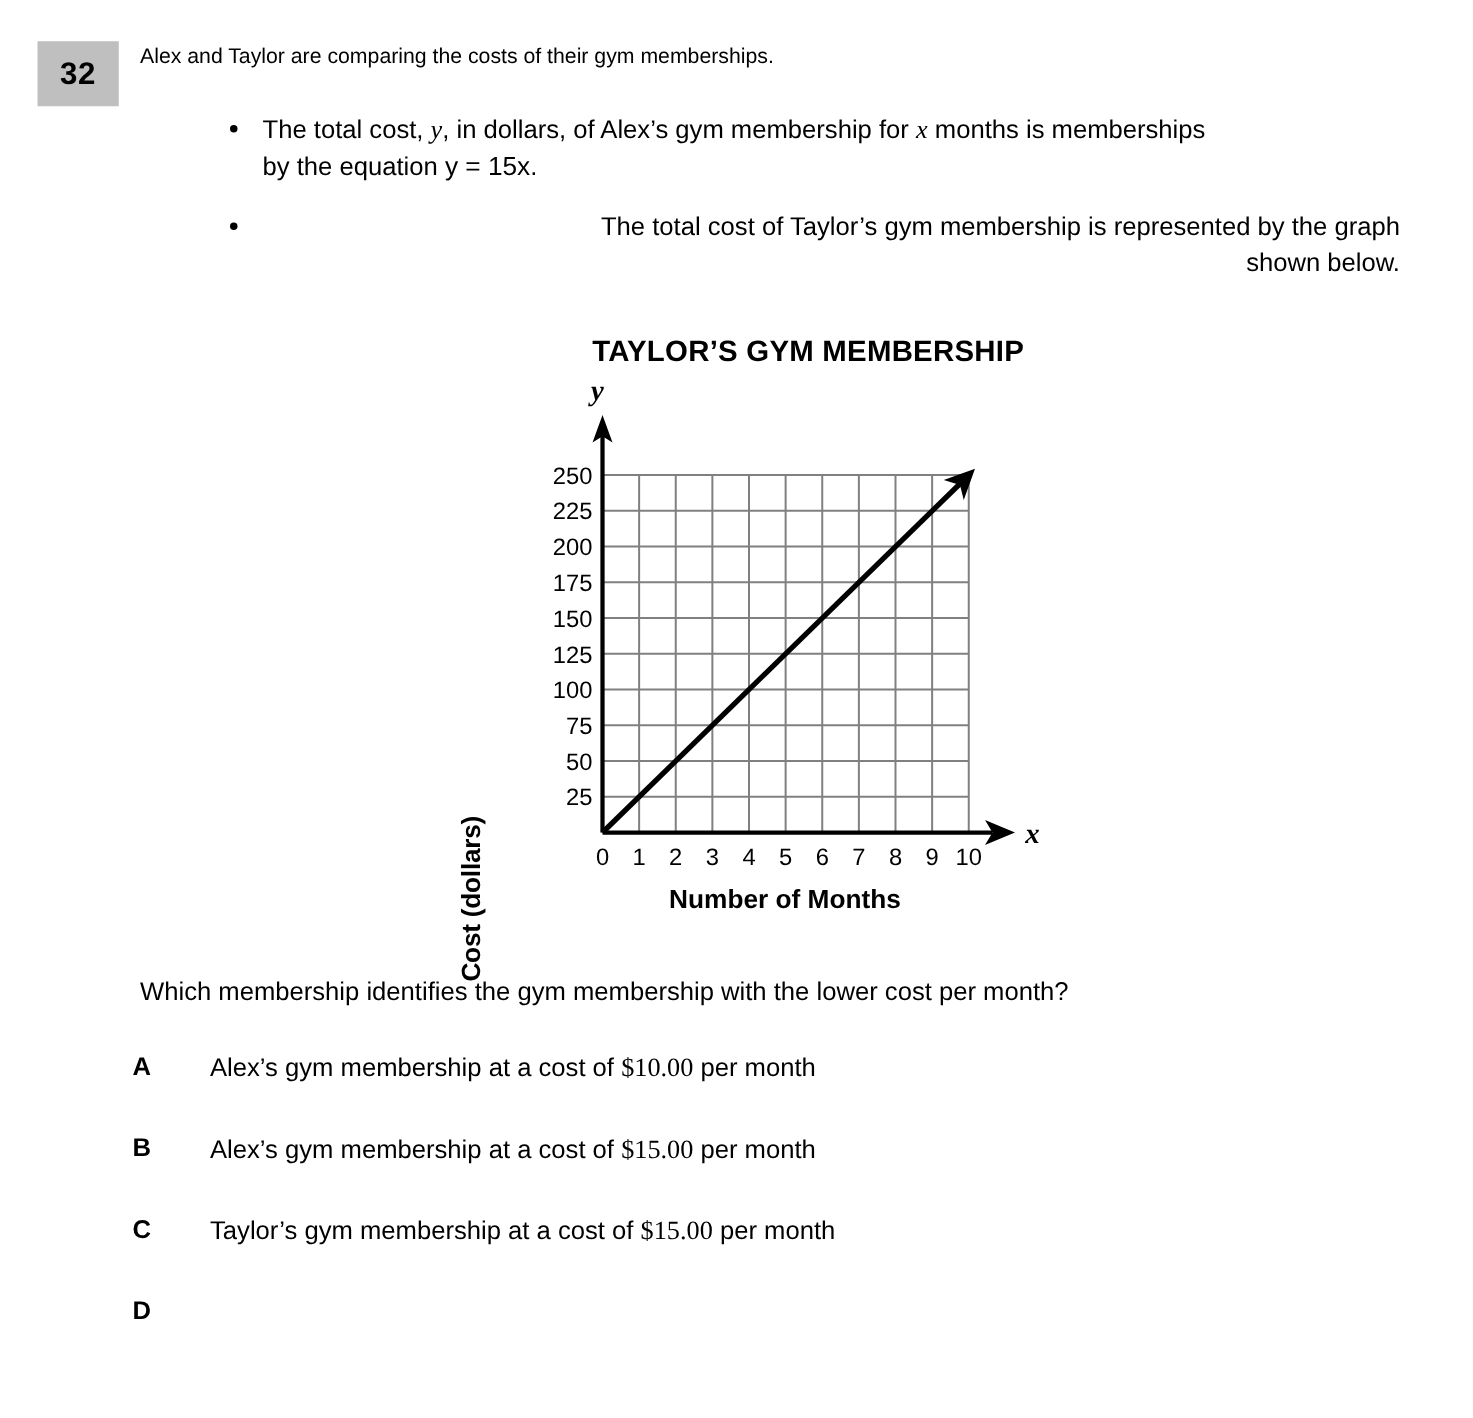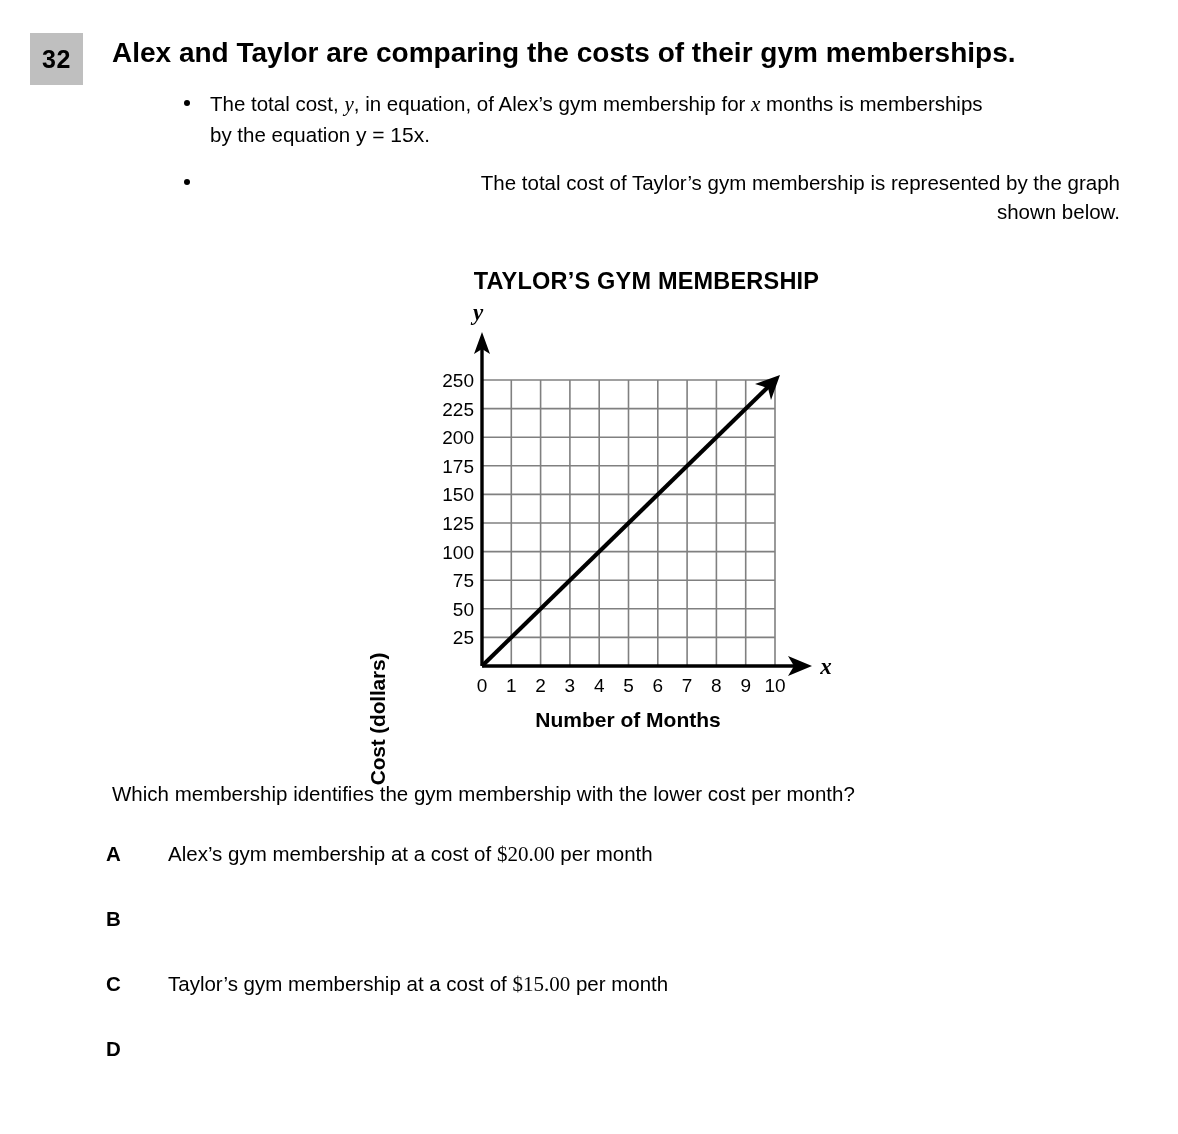--- a/index.html
+++ b/index.html
@@ -14,40 +14,40 @@
     font-family: "Liberation Sans", sans-serif;
     color: #000000;
     overflow: hidden;
   }
 
   
   #qnum-badge {
     position: absolute;
     left: 30px;
     top: 33px;
-    width: 53px;
+    width: 65px;
     height: 52px;
     background: #bfbfbf;
     display: flex;
     align-items: center;
     justify-content: center;
     font-size: 25px;
     font-weight: bold;
     letter-spacing: 0.5px;
   }
 
   
   #stem {
     position: absolute;
     left: 112px;
     top: 34px;
     width: 1010px;
-    font-size: 28px;
+    font-size: 17px;
     line-height: 1.35;
-    font-weight: 700;
+    font-weight: 400;
   }
 
   #bullets {
     position: absolute;
     left: 180px;
     top: 89px;
     width: 940px;
     font-size: 20.5px;
     line-height: 1.42;
     font-weight: 500;
@@ -173,21 +173,21 @@
 </div>
 
 <div id="stem">
   <span>Alex and Taylor are comparing the costs of their gym memberships.</span>
 </div>
 
 <div id="bullets">
 
   <div class="bullet-row">
     <span class="bullet-dot"></span>
-    <span>The total cost, </span><span class="mathit">y</span><span>, in equation, of Alex’s gym membership for </span><span class="mathit">x</span><span> months is memberships</span><br>
+    <span>The total cost, </span><span class="mathit">y</span><span>, in dollars, of Alex’s gym membership for </span><span class="mathit">x</span><span> months is memberships</span><br>
     <span>by the equation </span><span class="mathrm">y = 15x</span><span>.</span>
   </div>
 
   <div class="bullet-row">
     <span class="bullet-dot"></span>
     <span>The total cost of Taylor’s gym membership is represented by the graph</span><br>
     <span>shown below.</span>
   </div>
 
 </div>
@@ -273,25 +273,26 @@
   <div id="xlabel">Number of Months</div>
 
 </div>
 
 <div id="question-line">Which membership identifies the gym membership with the lower cost per month?</div>
 
 <div id="options">
 
   <div class="opt-row">
     <span class="opt-letter">A</span>
-    <span class="opt-text"><span>Alex’s gym membership at a cost of </span><span class="money">$20.00</span><span> per month</span></span>
+    <span class="opt-text"><span>Alex’s gym membership at a cost of </span><span class="money">$10.00</span><span> per month</span></span>
   </div>
 
   <div class="opt-row">
     <span class="opt-letter">B</span>
+    <span class="opt-text"><span>Alex’s gym membership at a cost of </span><span class="money">$15.00</span><span> per month</span></span>
   </div>
 
   <div class="opt-row">
     <span class="opt-letter">C</span>
     <span class="opt-text"><span>Taylor’s gym membership at a cost of </span><span class="money">$15.00</span><span> per month</span></span>
   </div>
 
   <div class="opt-row">
     <span class="opt-letter">D</span>
   </div>

